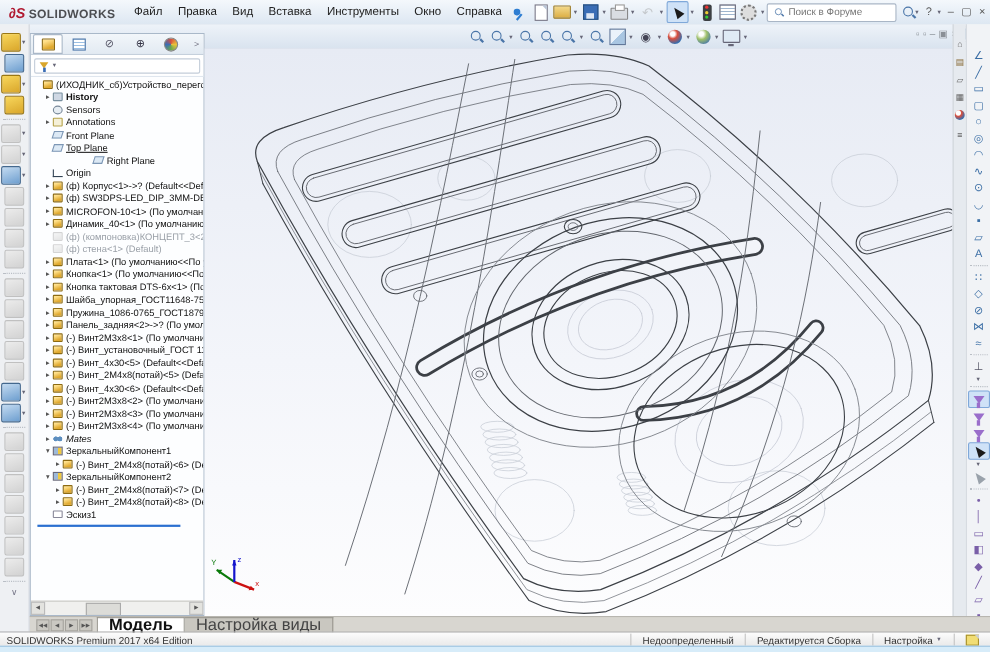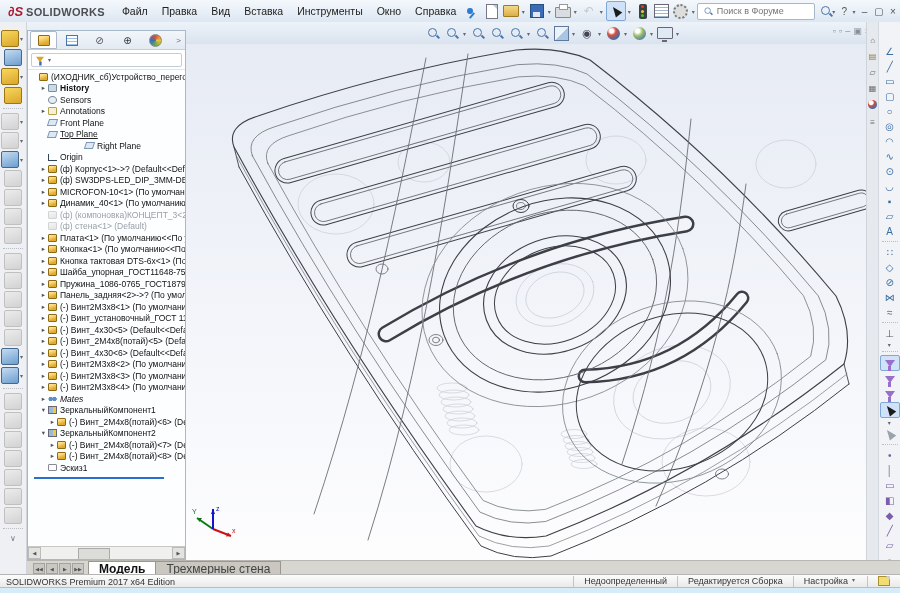--- a/index.html
+++ b/index.html
@@ -117,26 +117,26 @@
   #taskstrip{width:12px;background:#e6eaef;border-left:1px solid #cfd4da;display:flex;flex-direction:column;align-items:center;padding-top:14px;gap:7px;font-size:8px;color:#667;}
   #sketchcol{width:22px;background:#f1f3f6;border-left:1px solid #d4d9df;display:flex;flex-direction:column;align-items:center;padding-top:22px;gap:1px;overflow:hidden;}
   .rico{width:18px;height:14px;display:flex;align-items:center;justify-content:center;font-size:10px;flex:0 0 auto;border-radius:2px;}
   .rico.boxed{background:#cfe2f7;border:1px solid #7fa8d9;}
   .rsep{width:16px;border-top:1px dotted #b9bec5;margin:2px 0;flex:0 0 auto;}
 
   
   #tabbar{position:absolute;left:27px;top:560px;width:873px;height:14px;background:#d8d6d0;border-top:1px solid #b8b6b0;display:flex;align-items:flex-end;}
   #tabnav{display:flex;gap:1px;margin:0 4px 1px 6px;}
   #tabnav span{width:10px;height:9px;background:#cac8c2;border:1px solid #a5a39d;font-size:5px;color:#555;display:flex;align-items:center;justify-content:center;}
-  .dtab{height:13px;display:flex;align-items:center;padding:0 10px;font-size:12px;border:1px solid #99978f;border-bottom:0;}
+  .dtab{height:13px;display:flex;align-items:center;padding:0 10px;font-size:15px;border:1px solid #99978f;border-bottom:0;}
   .dtab.active{background:#fff;font-weight:bold;color:#111;}
   .dtab.idle{background:#c9c7c0;color:#444;border-left:0;}
   #statusbar{position:absolute;left:0;top:574px;width:900px;height:13px;background:linear-gradient(#fcfcfc,#e8e8e8);border-top:1px solid #b5b5b5;display:flex;align-items:center;font-size:9px;color:#333;}
   #status-left{padding-left:6px;flex:1;}
-  .stitem{padding:0 10px;border-left:1px solid #c4c4c4;height:11px;display:flex;align-items:flex-start;gap:3px;}
+  .stitem{padding:0 10px;border-left:1px solid #c4c4c4;height:11px;display:flex;align-items:center;gap:3px;}
   #taskbar-sliver{position:absolute;left:0;top:587px;width:900px;height:6px;background:#d7ecf9;border-top:1px solid #9fc4e0;}
 </style>
 </head>
 <body>
 
 <div id="app">
 
   <div id="titlebar">
     <div id="logo">
       <span class="ds">∂S</span>
@@ -747,21 +747,21 @@
   </div>
 
   <div id="tabbar">
     <div id="tabnav">
       <span>◀◀</span>
       <span>◀</span>
       <span>▶</span>
       <span>▶▶</span>
     </div>
     <span class="dtab active">Модель</span>
-    <span class="dtab idle">Трехмерные стена</span>
+    <span class="dtab idle">Настройка виды</span>
   </div>
 
   <div id="statusbar">
     <span id="status-left">SOLIDWORKS Premium 2017 x64 Edition</span>
     <span class="stitem">
         <span>Недоопределенный</span>
       </span>
     <span class="stitem">
         <span>Редактируется Сборка</span>
       </span>

